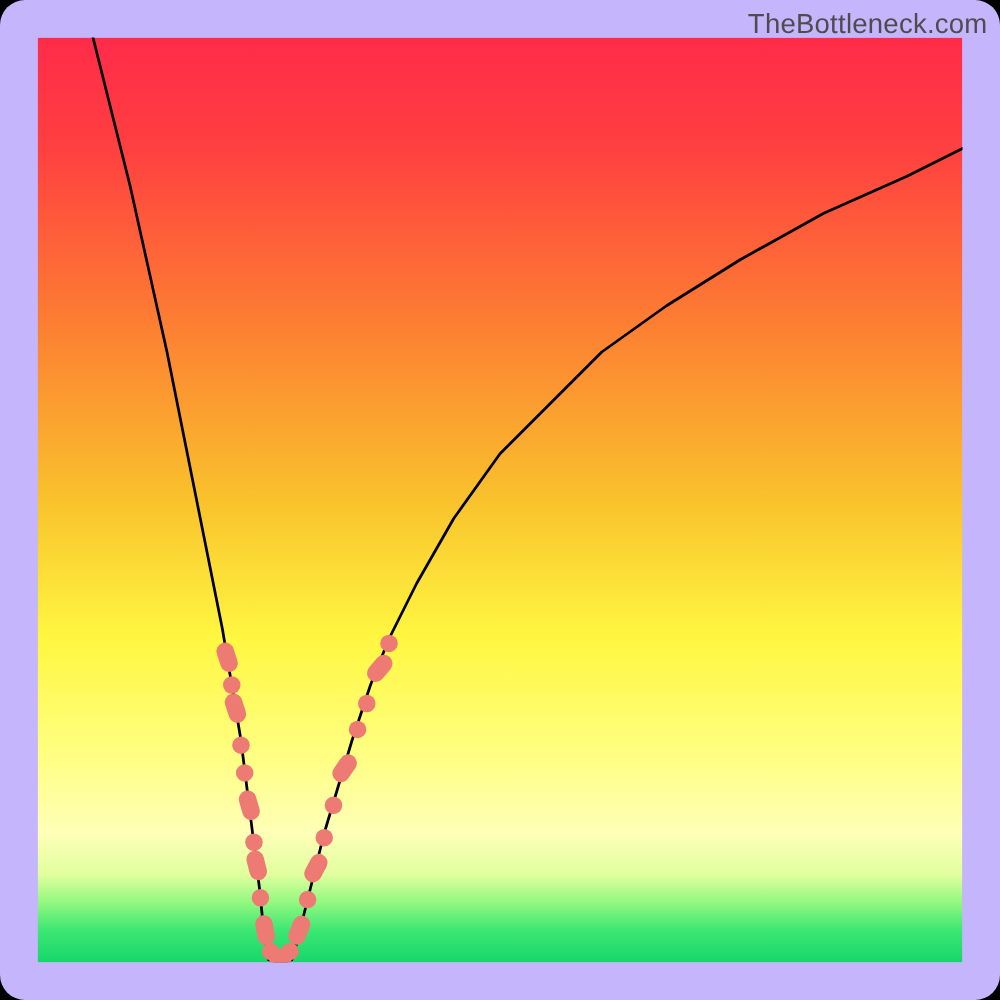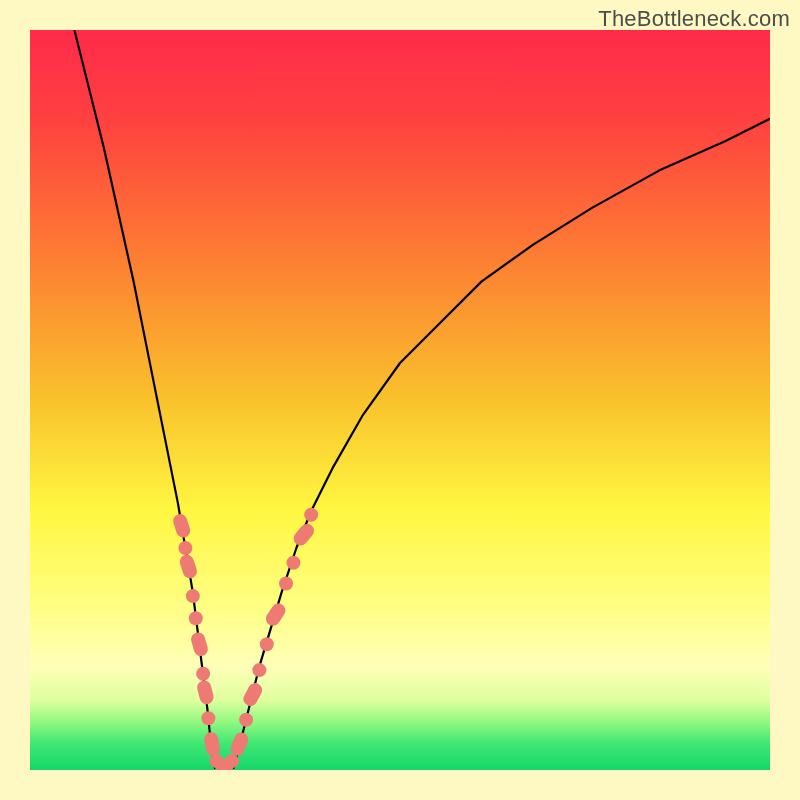--- a/index.html
+++ b/index.html
@@ -8,21 +8,22 @@
     width: 800px;
     height: 800px;
     overflow: hidden;
     background: #000;
     font-family: Arial, Helvetica, sans-serif;
   }
   .frame {
     position: absolute;
     left: 0; top: 0;
     width: 800px; height: 800px;
-    background: #fef9c3;
+    background: #c4b5fd;
+    border-radius: 20px;
   }
   .plot-area {
     position: absolute;
     left: 30px;
     top: 30px;
     width: 740px;
     height: 740px;
     overflow: hidden;
   }
   .gradient-bg {

